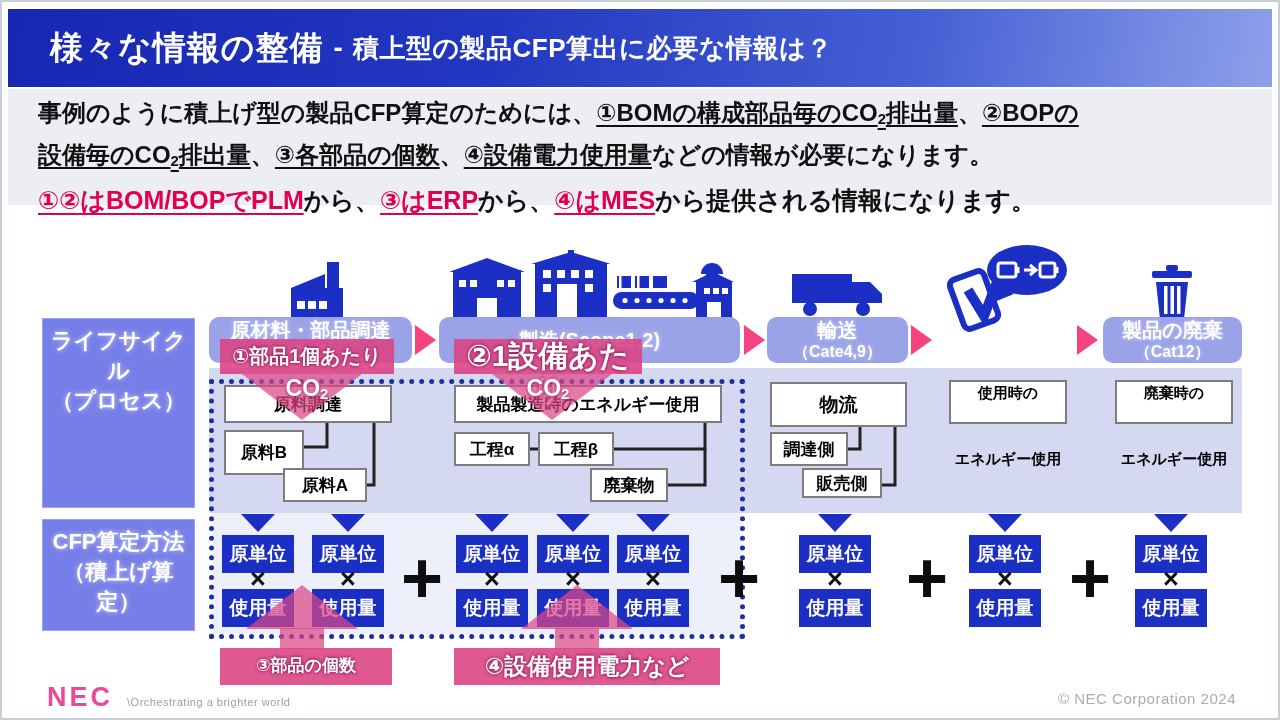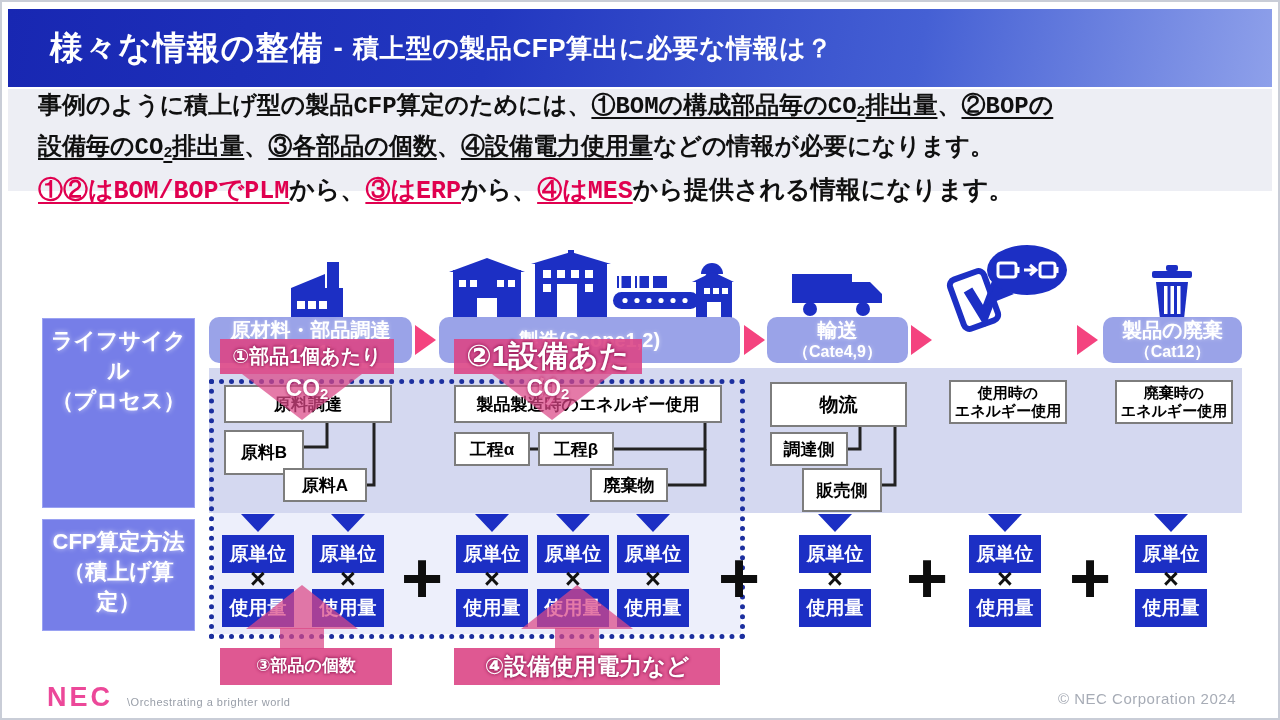--- a/index.html
+++ b/index.html
@@ -13,22 +13,22 @@
   .hdr{
     position:absolute;left:6px;top:7px;right:6px;height:78px;
     background:linear-gradient(100deg,#1827b2 0%,#2237c0 38%,#4560d4 72%,#8ea0ea 100%);
     color:#fff;display:flex;align-items:center;padding-left:42px;
   }
   .hdr .t1{font-size:33px;font-weight:bold;letter-spacing:1px;}
   .hdr .dash{font-size:28px;font-weight:bold;margin:0 10px;}
   .hdr .t2{font-size:26px;font-weight:bold;letter-spacing:0.5px;}
   
   .intro{
-    position:absolute;left:6px;top:87px;right:6px;height:102px;
-    background:#edeef4;padding:0 30px 0 30px;color:#101010;font-family:Liberation Mono, monospace;
+    position:absolute;left:6px;top:87px;right:6px;height:116px;
+    background:#edeef4;padding:6px 30px 0 30px;color:#101010;
   }
   .intro p{margin:0;font-size:24px;line-height:36px;font-weight:bold;}
   .intro p.l3{font-size:25px;margin-top:3px;}
   .intro .u{text-decoration:underline;text-decoration-thickness:2px;text-underline-offset:4px;}
   .intro .r{color:#e0004f;}
   .intro .sub{font-size:0.62em;vertical-align:-0.2em;}
   
   .abs{position:absolute;}
   .sidebox{
     position:absolute;left:40px;width:153px;background:#767ee8;border:1px solid #9aa2f2;
@@ -45,21 +45,21 @@
   }
   .stage .n{font-size:20px;font-weight:bold;line-height:23px;}
   .stage .c{font-size:16px;font-weight:bold;line-height:19px;}
   .sarrow{position:absolute;top:323px;width:0;height:0;border-top:15px solid transparent;
     border-bottom:15px solid transparent;border-left:21px solid #f4437f;z-index:1;}
   .wbox{
     position:absolute;background:#fff;border:2px solid #7d7d7d;color:#000;
     display:flex;flex-direction:column;align-items:center;justify-content:center;
     text-align:center;font-size:17px;font-weight:bold;z-index:3;
   }
-  .wbox .s{font-size:15px;line-height:18px;}
+  .wbox .s{font-size:15px;line-height:18px;margin-top:48px;}
   .tri{position:absolute;top:512px;width:0;height:0;border-left:17px solid transparent;
     border-right:17px solid transparent;border-top:18px solid #1c2fc4;z-index:2;}
   .blubox{
     position:absolute;width:72px;height:38px;background:#1c2fc4;color:#fff;
     font-size:19px;font-weight:bold;display:flex;align-items:center;justify-content:center;z-index:2;
   }
   .times{position:absolute;top:562px;width:36px;text-align:center;font-size:27px;font-weight:900;color:#111;z-index:2;}
   .plus{position:absolute;top:540px;width:60px;text-align:center;font-size:72px;line-height:72px;font-weight:900;color:#0d0d0d;z-index:4;}
   
   .pinkbox{
@@ -257,21 +257,21 @@
   <div class="wbox" style="left:588px;top:466px;width:78px;height:34px;">
       <span>廃棄物</span>
     </div>
 
   <div class="wbox" style="left:768px;top:380px;width:137px;height:45px;font-size:19px;">
       <span>物流</span>
     </div>
   <div class="wbox" style="left:768px;top:430px;width:78px;height:34px;">
       <span>調達側</span>
     </div>
-  <div class="wbox" style="left:800px;top:466px;width:80px;height:44px;">
+  <div class="wbox" style="left:800px;top:466px;width:80px;height:30px;">
       <span>販売側</span>
     </div>
 
   <div class="wbox" style="left:947px;top:378px;width:118px;height:44px;">
     <span class="s">使用時の</span>
     <span class="s">エネルギー使用</span>
   </div>
   <div class="wbox" style="left:1113px;top:378px;width:118px;height:44px;">
     <span class="s">廃棄時の</span>
     <span class="s">エネルギー使用</span>

